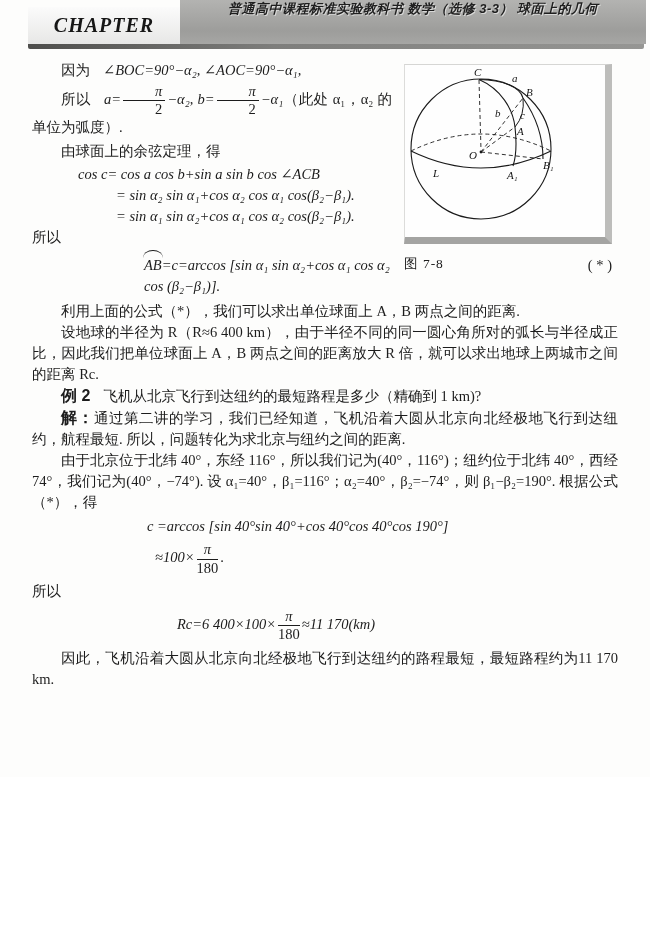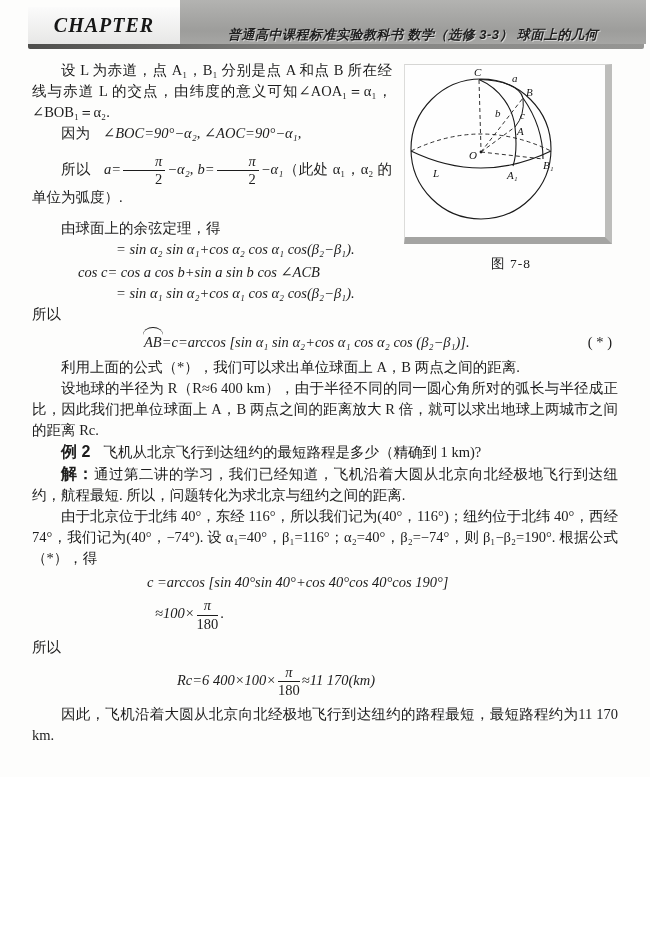--- a/index.html
+++ b/index.html
@@ -5,21 +5,21 @@
   html,body{margin:0;padding:0;}
   .page{position:relative;width:650px;height:777px;background:#fdfdfc;overflow:hidden;
         font-family:"Liberation Serif","DejaVu Serif",serif;color:#1c1c1c;}
   
   .hdr{position:absolute;left:28px;top:0;width:618px;height:50px;}
   .hdr-left{position:absolute;left:0;top:7px;width:152px;height:37px;
             background:linear-gradient(180deg,#fbfbfb,#e7e7e6);display:flex;align-items:center;justify-content:center;}
   .hdr-chapter{font-style:italic;font-weight:bold;font-size:20px;letter-spacing:1px;color:#161616;}
   .hdr-band{position:absolute;left:152px;top:0;right:0;height:44px;
             background:linear-gradient(180deg,#b3b3b1,#9d9d9b 70%,#a6a6a4);
-            display:flex;align-items:flex-end;justify-content:center;}
+            display:flex;align-items:flex-start;justify-content:center;}
   .hdr-band span{font-family:"Liberation Sans","DejaVu Sans",sans-serif;
             font-weight:bold;font-style:italic;font-size:13px;color:#1f1f1f;
             letter-spacing:0.5px;text-shadow:1px 1px 0 rgba(255,255,255,.55);white-space:nowrap;}
   .hdr-underline{position:absolute;left:0;right:2px;top:44px;height:5px;
             background:linear-gradient(90deg,#4e4e4c,#7e7e7c 40%,#969694);border-radius:0 0 2px 2px;}
   
   .content{position:absolute;left:32px;top:60px;width:586px;font-size:14.5px;line-height:21px;text-align:justify;}
   .para{margin:0;}
   .ind{text-indent:2em;}
   .gap{margin-left:0.9em;}
@@ -39,21 +39,21 @@
   .frac .num{display:block;padding:0 3px 1px 3px;border-bottom:1.3px solid #1c1c1c;}
   .frac .den{display:block;padding-top:1px;}
   .overarc{position:relative;font-style:italic;display:inline-block;}
   .overarc::before{content:"";position:absolute;left:-1px;right:-1px;top:-5px;height:7px;
             border-top:1.6px solid #1c1c1c;border-radius:50% 50% 0 0 / 100% 100% 0 0;}
   
   .fig{float:right;width:214px;margin:4px 0 8px 12px;text-align:center;}
   .fig-frame{width:200px;height:172px;background:#fefefe;
              border-top:1px solid #d6d6d4;border-left:1px solid #dcdcda;
              border-right:7px solid #bdbdbb;border-bottom:7px solid #a4a4a2;}
-  .fig-caption{margin-top:9px;font-size:13.5px;text-align:center;letter-spacing:1px;}
+  .fig-caption{margin-top:9px;font-size:13.5px;text-align:left;letter-spacing:1px;}
   .fig svg text{font-family:"Liberation Serif","DejaVu Serif",serif;font-style:italic;font-size:11px;fill:#151515;}
   
   .footer{position:absolute;left:0;top:916px;width:650px;height:30px;}
   .fb1{position:absolute;left:0;top:4px;width:9px;height:20px;background:#141414;}
   .fb2{position:absolute;left:11px;top:4px;width:8px;height:20px;background:#4e4e4c;}
   .fb3{position:absolute;left:20px;top:4px;width:32px;height:20px;background:linear-gradient(90deg,#8f8f8d,#c7c7c5);}
   .page-num{position:absolute;left:60px;top:3px;font-size:15.5px;color:#222;}
   .smudge{position:absolute;background:#b9b9b7;opacity:.55;filter:blur(.6px);}
   .s1{left:97px;top:6px;width:13px;height:6px;}
   .s2{left:113px;top:5px;width:16px;height:8px;}
@@ -100,29 +100,28 @@
           <text x="112" y="70">A</text>
           <text x="64" y="94">O</text>
           <text x="28" y="112">L</text>
           <text x="102" y="114">A₁</text>
           <text x="138" y="104">B₁</text>
         </svg>
       </div>
       <figcaption class="fig-caption">图 7-8</figcaption>
     </figure>
 
-    <p class="para ind">设 L 为赤道，点 A₁，B₁ 分别是点 A 和点 B 所在经线与赤道 L 的交点，由纬度的意义可知∠AOA₁＝α₁，∠BOB₁＝α₂.</p>
 
     <p class="para ind"><span>因为</span><span class="gap math">∠BOC=90°−α₂, ∠AOC=90°−α₁,</span></p>
 
-    <p class="para ind" style="margin:10px 0"><span>所以</span><span class="gap math">a=</span><span class="frac"><span class="num math">π</span><span class="den">2</span></span><span class="math">−α₂, b=</span><span class="frac"><span class="num math">π</span><span class="den">2</span></span><span class="math">−α₁</span><span>（此处 α₁，α₂ 的单位为</span><span>弧度）.</span></p>
+    <p class="para ind" style="margin:3px 0"><span>所以</span><span class="gap math">a=</span><span class="frac"><span class="num math">π</span><span class="den">2</span></span><span class="math">−α₂, b=</span><span class="frac"><span class="num math">π</span><span class="den">2</span></span><span class="math">−α₁</span><span>（此处 α₁，α₂ 的单位为</span><span>弧度）.</span></p>
 
     <p class="para ind">由球面上的余弦定理，得</p>
+    <p class="para eq eq-cos1">cos c= cos a cos b+sin a sin b cos ∠ACB</p>
     <p class="para eq eq-cos23">= sin α₂ sin α₁+cos α₂ cos α₁ cos(β₂−β₁).</p>
-    <p class="para eq eq-cos1">cos c= cos a cos b+sin a sin b cos ∠ACB</p>
     <p class="para eq eq-cos23">= sin α₁ sin α₂+cos α₁ cos α₂ cos(β₂−β₁).</p>
 
     <p class="para noind">所以</p>
 
     <p class="para eq eq-star"><span class="overarc">AB</span><span>=c=arccos [sin α₁ sin α₂+cos α₁ cos α₂ cos (β₂−β₁)].</span><span class="star-mark">( * )</span></p>
 
     <p class="para ind">利用上面的公式（*），我们可以求出单位球面上 A，B 两点之间的距离.</p>
     <p class="para ind">设地球的半径为 R（R≈6 400 km），由于半径不同的同一圆心角所对的弧长与半径成正比，因此我们把单位球面上 A，B 两点之间的距离放大 R 倍，就可以求出地球上两城市之间的距离 Rc.</p>
 
     <p class="para ind"><span class="b">例 2</span><span class="gap">飞机从北京飞行到达纽约的最短路程是多少（精确到 1 km)?</span></p>

